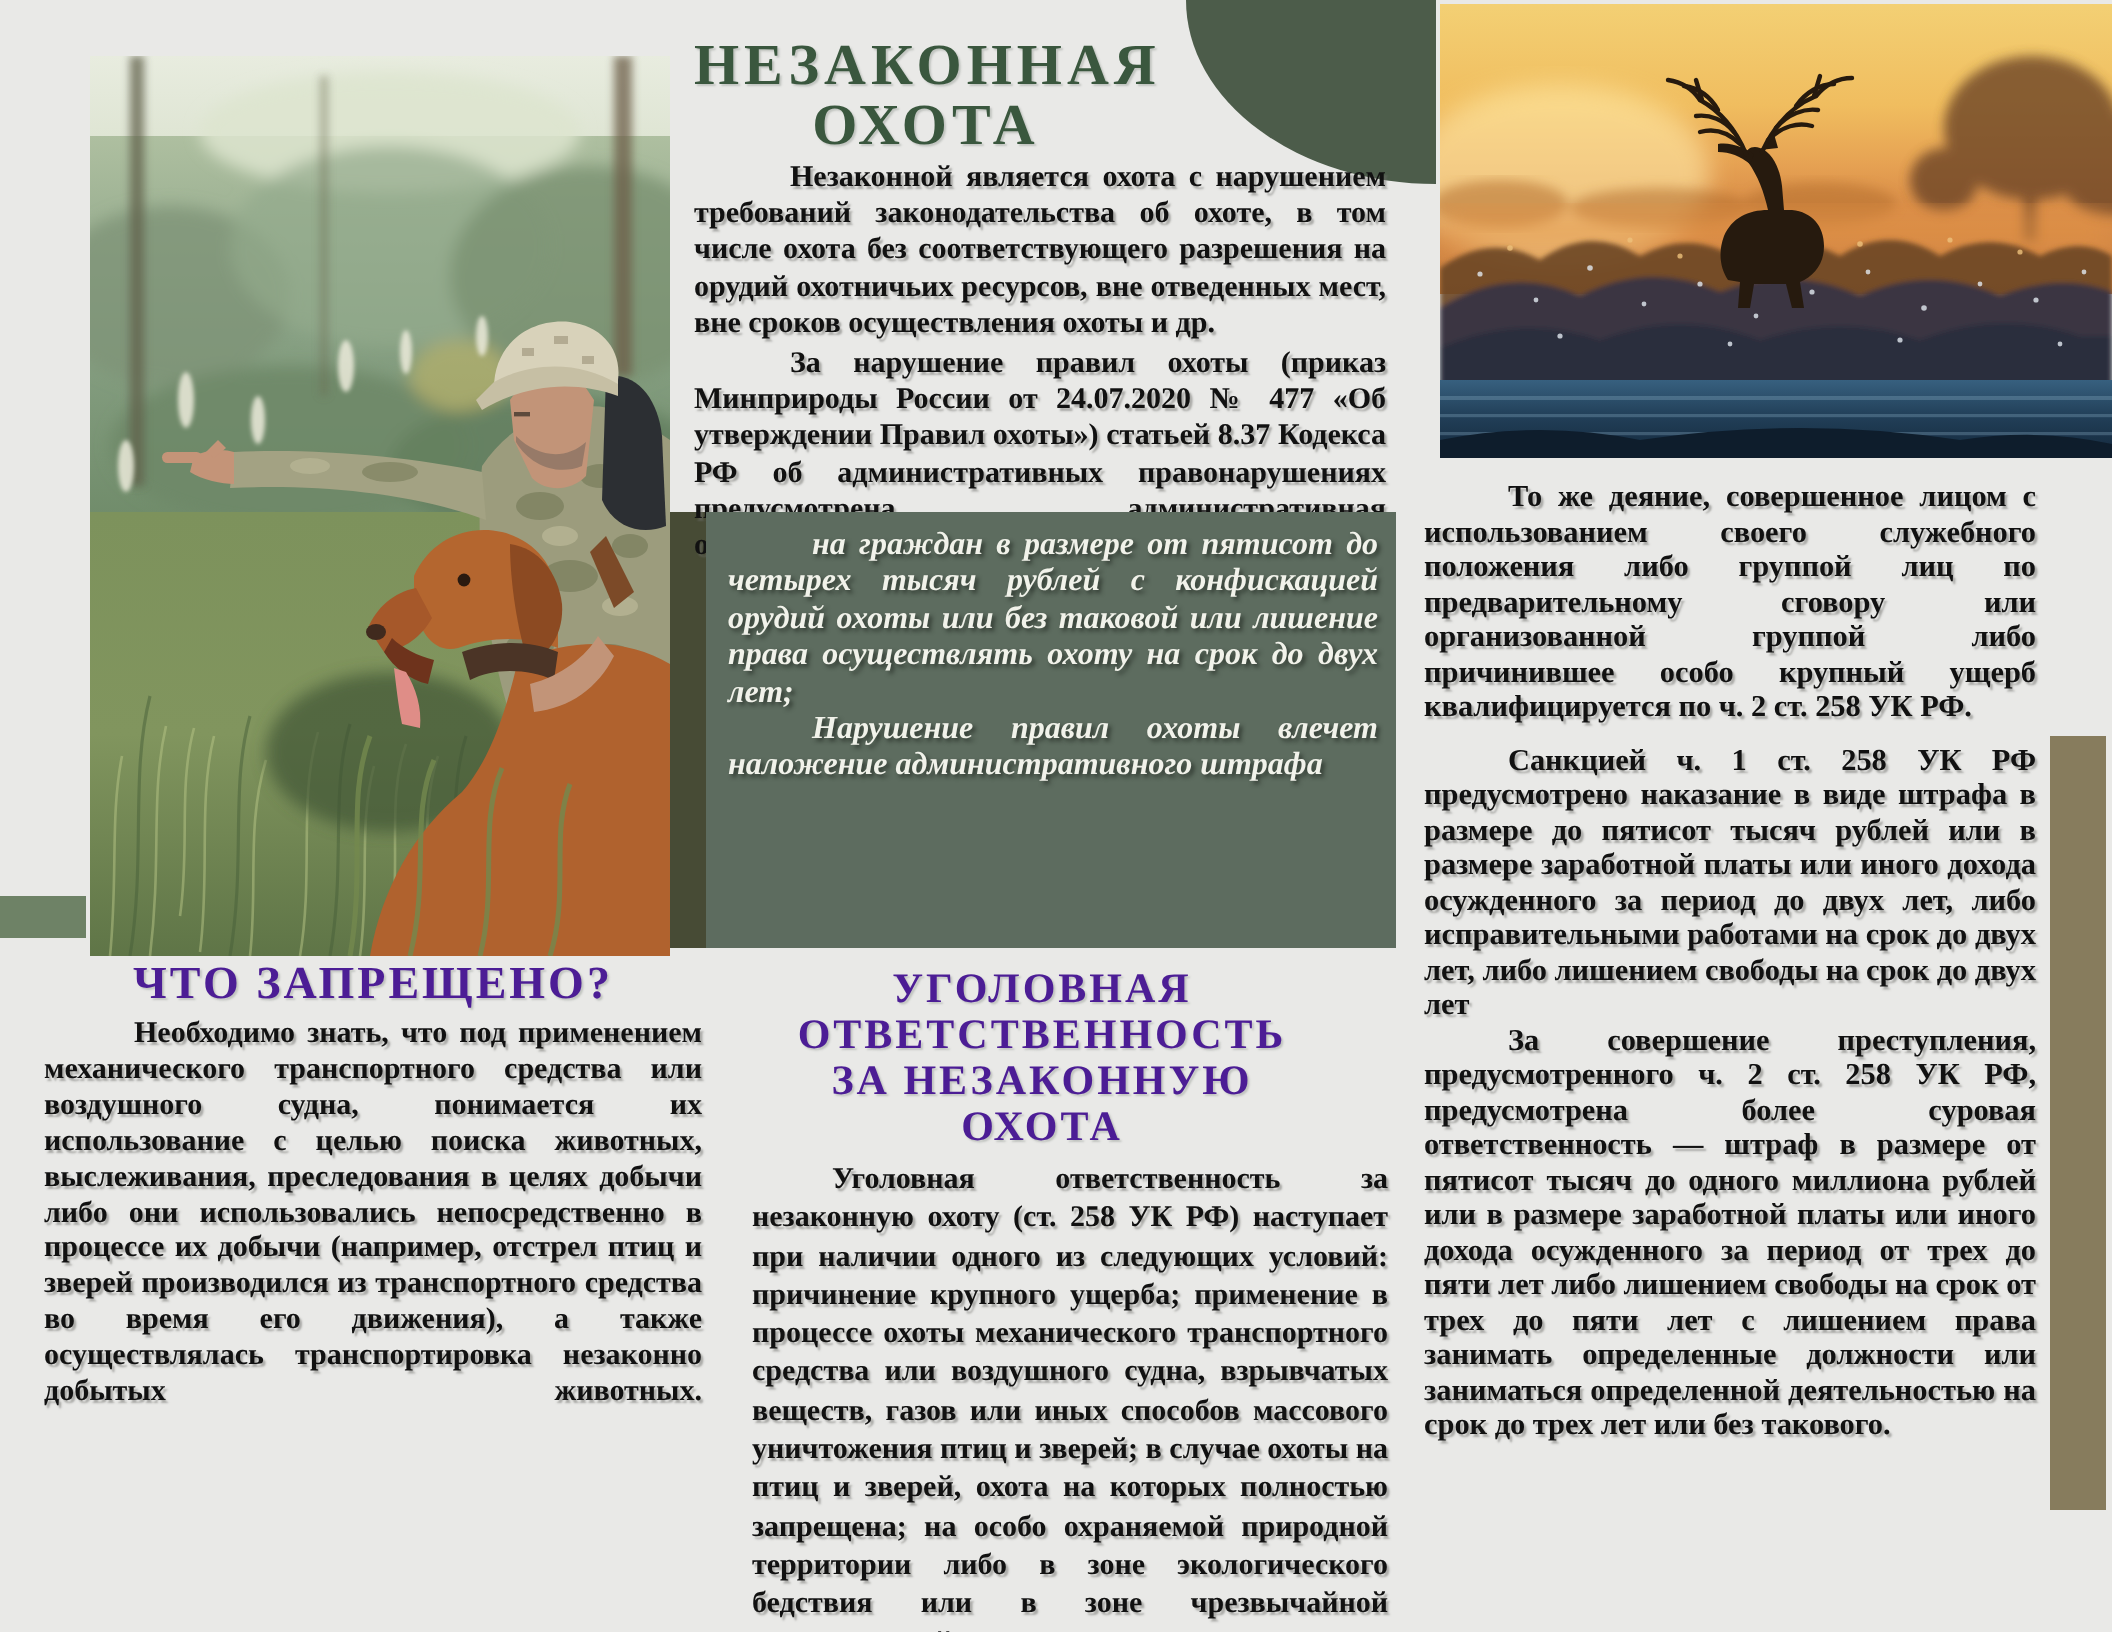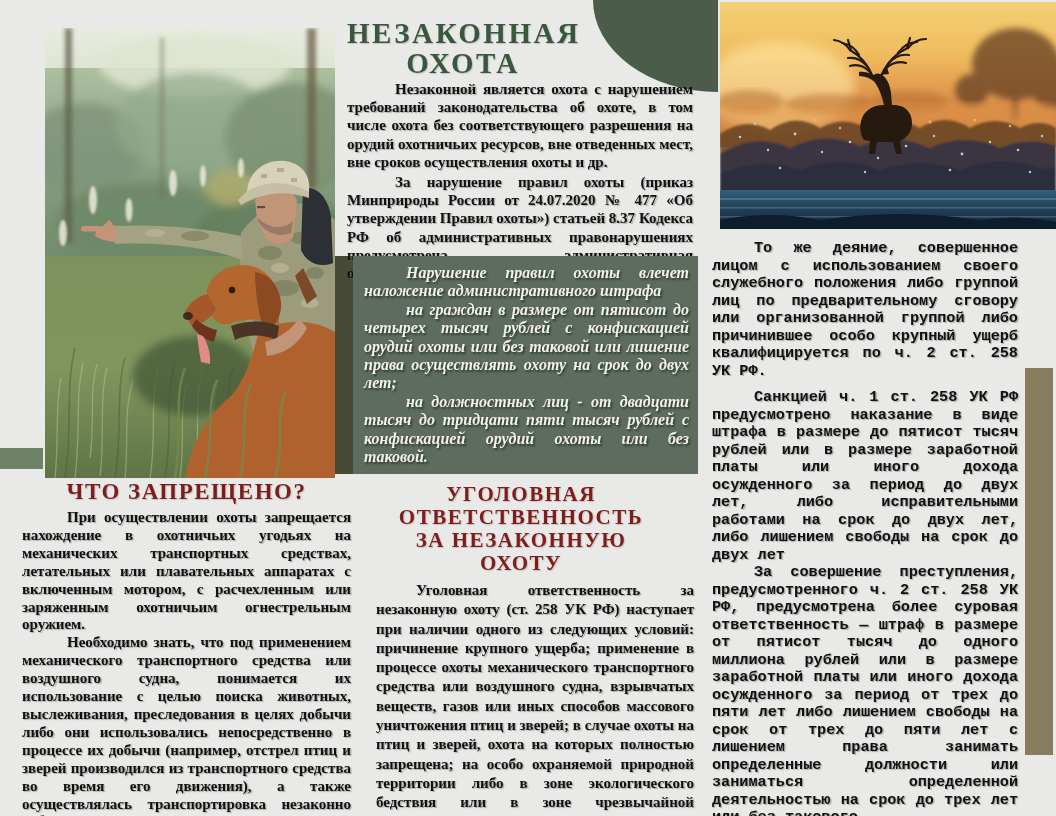--- a/index.html
+++ b/index.html
@@ -42,36 +42,36 @@
 
   h1.title{
     margin:0;width:232px;
     font-size:29px;line-height:30px;font-weight:700;
     letter-spacing:2.5px;color:#3a573e;text-align:center;
     text-shadow:1px 1px 1px rgba(120,130,120,.35);
   }
   h2.green-heading{
     margin:0 0 5px 0;
     font-size:23px;line-height:25px;font-weight:700;
-    letter-spacing:1.5px;color:#7f1d1d;text-align:center;
+    letter-spacing:1.5px;color:#4c1d95;text-align:center;
     text-shadow:1px 1px 1px rgba(120,130,120,.35);
   }
   .col-mid-bottom h2.green-heading{
     font-size:21px;line-height:23px;max-width:272px;margin:0 auto 6px auto;
   }
   p.body{
     margin:0;font-weight:700;
     font-size:15px;line-height:18.2px;
     text-align:justify;text-indent:48px;
     text-shadow:1.3px 1.3px 1px rgba(110,110,105,.5);
   }
   .col-mid-top p.body{margin-top:2px;}
   .col-left-bottom p.body{line-height:17.9px;text-indent:45px;}
   .col-mid-bottom p.body{line-height:19.3px;text-indent:40px;margin-left:28px;}
-  .col-right p.body{font-size:15.2px;line-height:17.5px;text-indent:42px;font-family:Liberation Mono, monospace;}
+  .col-right p.body{font-size:15.2px;line-height:17.5px;text-indent:42px;}
   .col-right p.gap{margin-bottom:9px;}
   .col-right p.gap-sm{margin-bottom:3px;}
   p.jl{text-align-last:justify;}
   
   .green-box{
     position:absolute;left:353px;top:256px;width:345px;height:218px;
     background:#5d6c5f;box-sizing:border-box;
     padding:8px 9px 6px 11px;
   }
   .green-box p{
@@ -326,33 +326,31 @@
     </svg>
   </div>
 
   <div class="col col-mid-top">
     <h1 class="title">НЕЗАКОННАЯ ОХОТА</h1>
     <p class="body">Незаконной является охота с нарушением требований законодательства об охоте, в том числе охота без соответствующего разрешения на орудий охотничьих ресурсов, вне отведенных мест, вне сроков осуществления охоты и др.</p>
     <p class="body jl">За нарушение правил охоты (приказ Минприроды России от 24.07.2020 № 477 «Об утверждении Правил охоты») статьей 8.37 Кодекса РФ об административных правонарушениях предусмотрена административная ответственность.</p>
   </div>
 
   <div class="green-box">
+    <p>на граждан в размере от пятисот до четырех тысяч рублей с конфискацией орудий охоты или без таковой или лишение права осуществлять охоту на срок до двух лет;</p>
     <p>Нарушение правил охоты влечет наложение административного штрафа</p>
-    <p>на граждан в размере от пятисот до четырех тысяч рублей с конфискацией орудий охоты или без таковой или лишение права осуществлять охоту на срок до двух лет;</p>
-    <p>на должностных лиц - от двадцати тысяч до тридцати пяти тысяч рублей с конфискацией орудий охоты или без таковой.</p>
   </div>
 
   <div class="col col-left-bottom">
     <h2 class="green-heading">ЧТО ЗАПРЕЩЕНО?</h2>
-    <p class="body">При осуществлении охоты запрещается нахождение в охотничьих угодьях на механических транспортных средствах, летательных или плавательных аппаратах с включенным мотором, с расчехленным или заряженным охотничьим огнестрельным оружием.</p>
     <p class="body jl">Необходимо знать, что под применением механического транспортного средства или воздушного судна, понимается их использование с целью поиска животных, выслеживания, преследования в целях добычи либо они использовались непосредственно в процессе их добычи (например, отстрел птиц и зверей производился из транспортного средства во время его движения), а также осуществлялась транспортировка незаконно добытых животных.</p>
   </div>
 
   <div class="col col-mid-bottom">
-    <h2 class="green-heading">УГОЛОВНАЯ ОТВЕТСТВЕННОСТЬ ЗА НЕЗАКОННУЮ ОХОТУ</h2>
+    <h2 class="green-heading">УГОЛОВНАЯ ОТВЕТСТВЕННОСТЬ ЗА НЕЗАКОННУЮ ОХОТА</h2>
     <p class="body">Уголовная ответственность за незаконную охоту (ст. 258 УК РФ) наступает при наличии одного из следующих условий: причинение крупного ущерба; применение в процессе охоты механического транспортного средства или воздушного судна, взрывчатых веществ, газов или иных способов массового уничтожения птиц и зверей; в случае охоты на птиц и зверей, охота на которых полностью запрещена; на особо охраняемой природной территории либо в зоне экологического бедствия или в зоне чрезвычайной экологической ситуации.</p>
   </div>
 
   <div class="col col-right">
     <p class="body gap">То же деяние, совершенное лицом с использованием своего служебного положения либо группой лиц по предварительному сговору или организованной группой либо причинившее особо крупный ущерб квалифицируется по ч. 2 ст. 258 УК РФ.</p>
     <p class="body">Санкцией ч. 1 ст. 258 УК РФ предусмотрено наказание в виде штрафа в размере до пятисот тысяч рублей или в размере заработной платы или иного дохода осужденного за период до двух лет, либо исправительными работами на срок до двух лет, либо лишением свободы на срок до двух лет</p>
     <p class="body">За совершение преступления, предусмотренного ч. 2 ст. 258 УК РФ, предусмотрена более суровая ответственность — штраф в размере от пятисот тысяч до одного миллиона рублей или в размере заработной платы или иного дохода осужденного за период от трех до пяти лет либо лишением свободы на срок от трех до пяти лет с лишением права занимать определенные должности или заниматься определенной деятельностью на срок до трех лет или без такового.</p>
   </div>
 
 </div>

